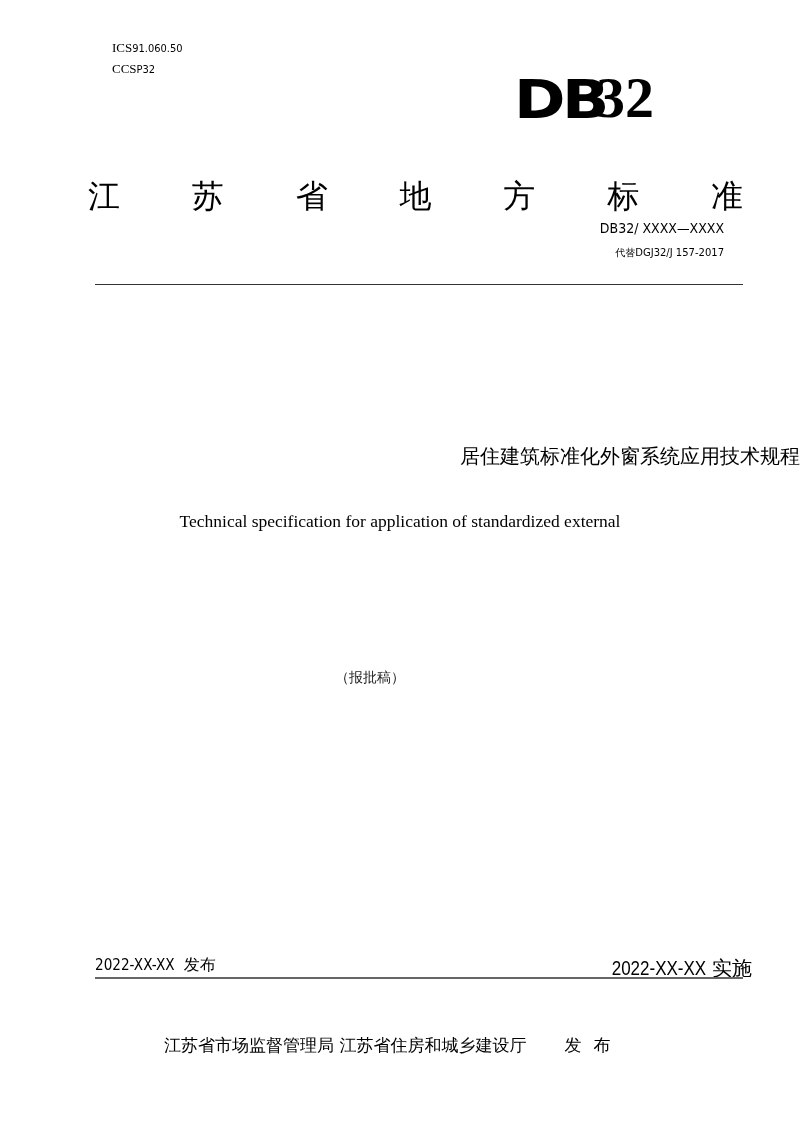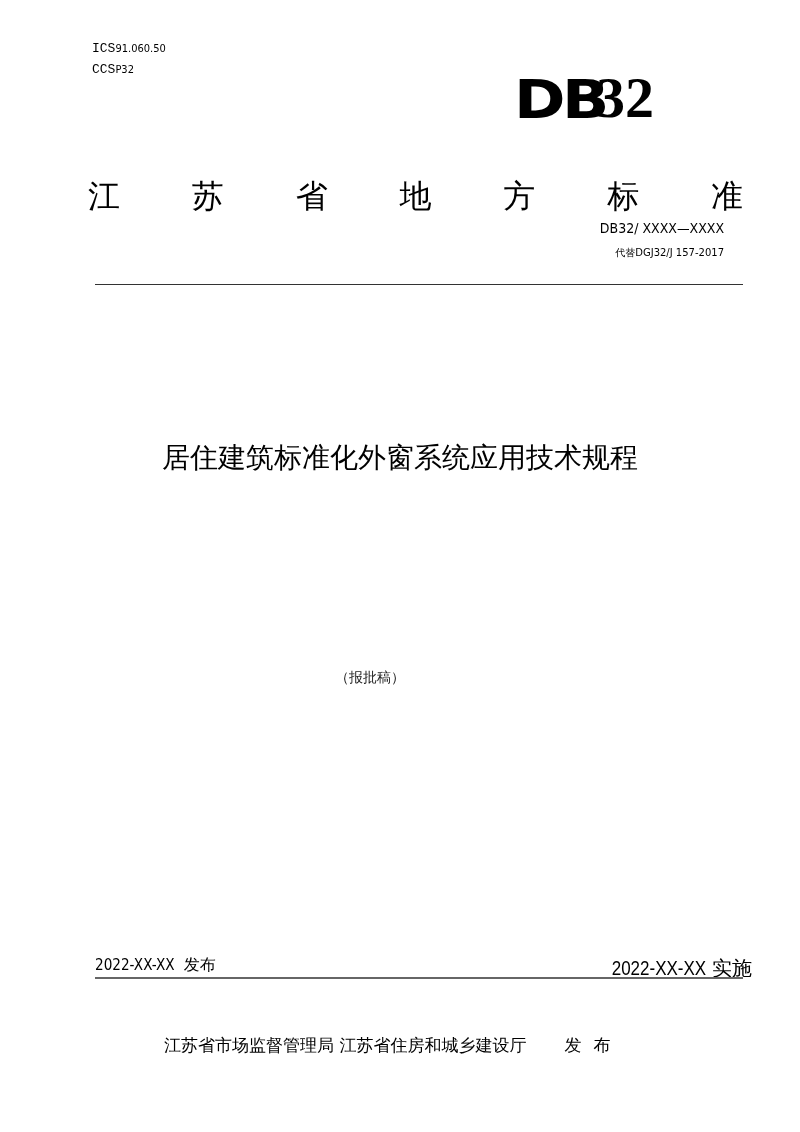--- a/index.html
+++ b/index.html
@@ -1,34 +1,34 @@
 <!DOCTYPE html>
 <html><head>
   <meta charset="utf-8">
   <style>
     html, body { margin: 0; padding: 0; background: #ffffff; }
     body { width: 800px; height: 1132px; position: relative; overflow: hidden; color: #000; }
     .abs { position: absolute; }
 
     #codes { left: 92px; top: 38px; font-size: 12px; line-height: 20px; }
-    #codes .lbl { font-family: Liberation Mono, monospace; font-size: 13px; }
+    #codes .lbl { font-family: Liberation Serif, serif; font-size: 13px; margin-left: 20px; }
     #codes .val { font-family: "DejaVu Sans Condensed", "DejaVu Sans", sans-serif; font-size: 11px; }
 
     #logo { left: 514px; top: 72px; width: 170px; height: 56px; }
     #logo .db { font-family: "DejaVu Sans", sans-serif; font-weight: bold; font-size: 54px; letter-spacing: -3px; line-height: 56px; transform: scaleX(1.15); transform-origin: left; display:inline-block; }
     #logo .num { font-family: "Liberation Serif", serif; font-weight: bold; font-size: 58px; line-height: 56px; position:absolute; left: 82px; top: -2px; }
 
     #std-title { left: 88px; top: 176px; width: 655px; display: flex; justify-content: space-between; font-size: 32px; font-family: "DejaVu Sans", sans-serif; line-height: 40px; }
 
     #std-number { right: 76px; top: 220px; font-size: 14px; font-family: "DejaVu Sans", sans-serif; text-align: right; transform: scaleX(0.9); transform-origin: right; }
     #replace { right: 76px; top: 246px; font-size: 10px; font-family: "DejaVu Sans", sans-serif; text-align: right; }
 
     #rule-top { left: 95px; top: 284px; width: 648px; height: 0; border-top: 1.5px solid #333; }
 
-    #cn-title { left: 0; width: 800px; top: 438px; text-align: center; font-size: 28px; font-family: Liberation Sans, sans-serif; letter-spacing: 0px; line-height: 40px; }
+    #cn-title { left: 0; width: 800px; top: 438px; text-align: right; font-size: 20px; font-family: Liberation Mono, monospace; letter-spacing: 0px; line-height: 40px; }
     #en-title { left: 0; width: 800px; top: 505px; text-align: center; font-size: 17.5px; font-family: "Liberation Serif", serif; line-height: 32px; }
 
     #draft { left: 0; width: 740px; top: 669px; text-align: center; font-size: 14px; font-family: "DejaVu Sans", sans-serif; color:#222; }
 
     #pub-date { left: 95px; top: 955px; font-size: 16px; font-family: "DejaVu Sans", sans-serif; }
     #impl-date { right: 48px; top: 955px; font-size: 20px; font-family: Liberation Sans, sans-serif; }
     .date-num { display:inline-block; transform: scaleX(0.85); transform-origin: right; }
     #pub-date .date-num { transform-origin: left; margin-right: -10px; }
     #rule-bottom { left: 95px; top: 977px; width: 648px; height: 0; border-top: 2px solid #666; }
 
@@ -63,20 +63,21 @@
   <span>准</span>
 </div>
 
 <div id="std-number" class="abs">DB32/ XXXX—XXXX</div>
 <div id="replace" class="abs">代替DGJ32/J 157-2017</div>
 
 <div id="rule-top" class="abs"></div>
 
 <div id="cn-title" class="abs">居住建筑标准化外窗系统应用技术规程</div>
 <div id="en-title" class="abs">
+  <div>Technical specification for application of standardized external</div>
 </div>
 
 <div id="draft" class="abs">（报批稿）</div>
 
 <div id="pub-date" class="abs">
   <span class="date-num">2022-XX-XX</span>
   <span>发布</span>
 </div>
 <div id="impl-date" class="abs">
   <span class="date-num">2022-XX-XX</span>

